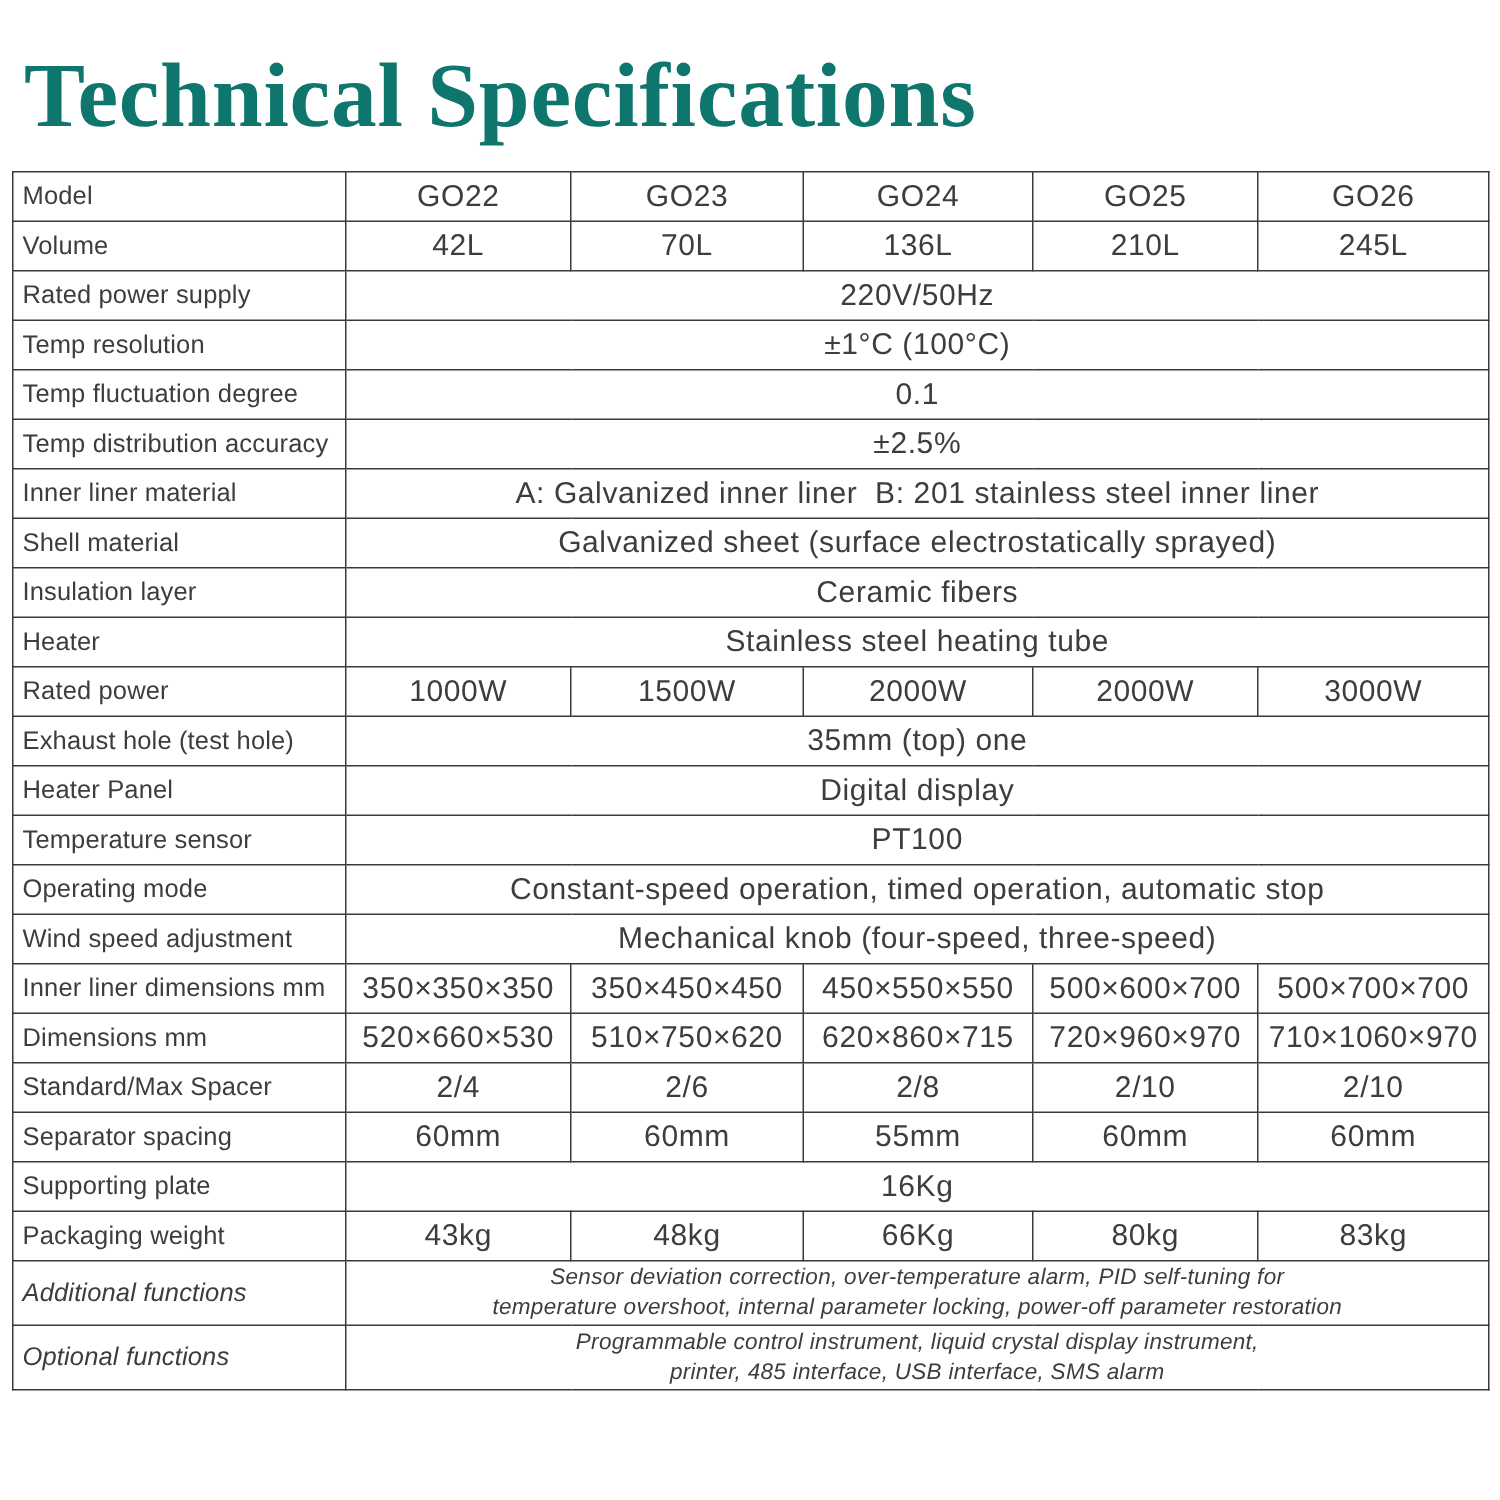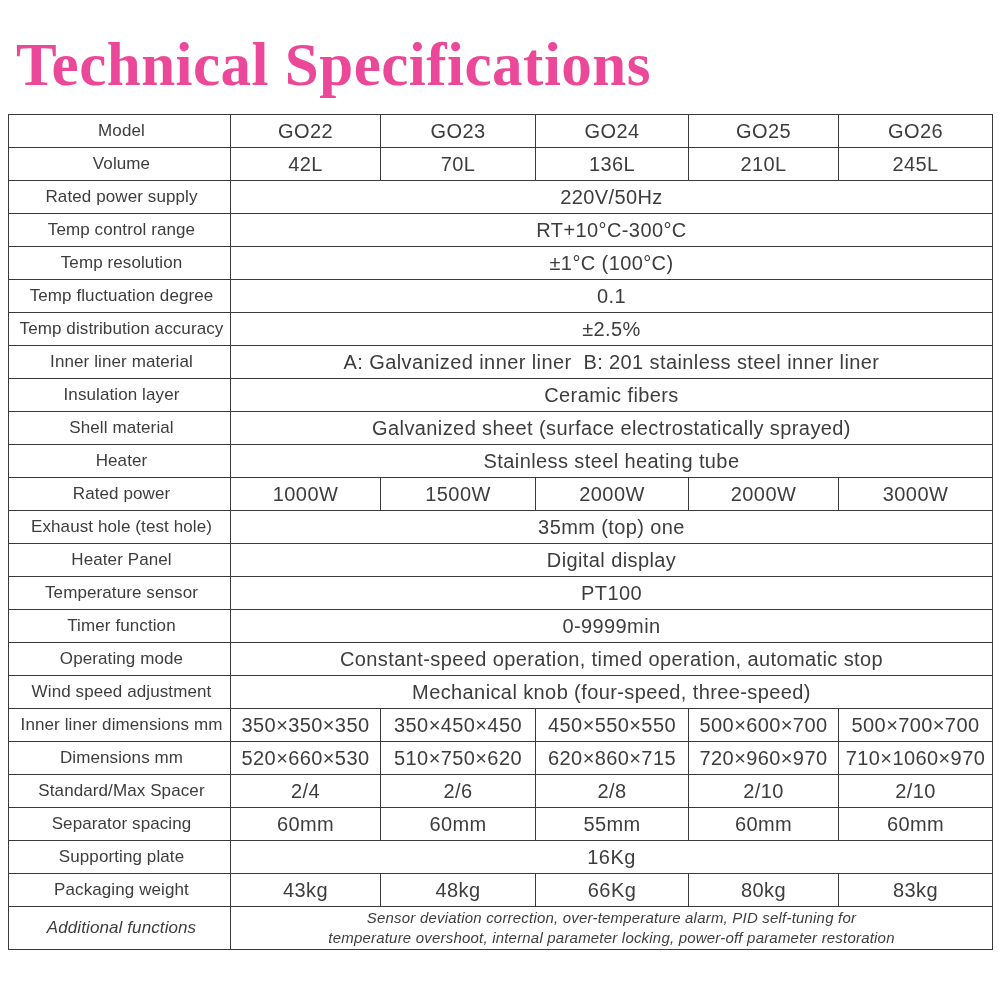--- a/index.html
+++ b/index.html
@@ -19,21 +19,21 @@
     width: 1000px;
     height: 1000px;
   }
   .title {
     margin: 34px 0 0 16px;
     font-family: "Liberation Serif", "DejaVu Serif", serif;
     font-weight: 700;
     font-size: 61px;
     line-height: 1.0;
     letter-spacing: 0.5px;
-    color: #ec4899;
+    color: #0f766e;
   }
   table.spec-table {
     border-collapse: collapse;
     table-layout: fixed;
     width: 984px;
     margin: 19px 0 0 8px;
   }
   .spec-table td {
     border: 1px solid #3a3a3a;
     overflow: hidden;
@@ -43,21 +43,21 @@
     height: 33px;
   }
   .spec-table tr.tall {
     height: 43px;
     font-style: italic;
   }
   td.label {
     font-size: 17px;
     letter-spacing: 0.1px;
     padding: 0 2px 0 6px;
-    text-align: center;
+    text-align: left;
     white-space: nowrap;
   }
   td.val {
     font-size: 20px;
     letter-spacing: 0.4px;
     text-align: center;
     padding: 0 2px;
   }
   td.val.merged {
     white-space: pre-wrap;
@@ -99,46 +99,42 @@
           <td class="val">70L</td>
           <td class="val">136L</td>
           <td class="val">210L</td>
           <td class="val">245L</td>
         </tr>
         <tr>
           <td class="label">Rated power supply</td>
           <td colspan="5" class="val merged">220V/50Hz</td>
         </tr>
         <tr>
-          <td class="label">Temp control range</td>
-          <td colspan="5" class="val merged">RT+10°C-300°C</td>
-        </tr>
-        <tr>
           <td class="label">Temp resolution</td>
           <td colspan="5" class="val merged">±1°C (100°C)</td>
         </tr>
         <tr>
           <td class="label">Temp fluctuation degree</td>
           <td colspan="5" class="val merged">0.1</td>
         </tr>
         <tr>
           <td class="label">Temp distribution accuracy</td>
           <td colspan="5" class="val merged">±2.5%</td>
         </tr>
         <tr>
           <td class="label">Inner liner material</td>
           <td colspan="5" class="val merged">A: Galvanized inner liner  B: 201 stainless steel inner liner</td>
         </tr>
         <tr>
+          <td class="label">Shell material</td>
+          <td colspan="5" class="val merged">Galvanized sheet (surface electrostatically sprayed)</td>
+        </tr>
+        <tr>
           <td class="label">Insulation layer</td>
           <td colspan="5" class="val merged">Ceramic fibers</td>
-        </tr>
-        <tr>
-          <td class="label">Shell material</td>
-          <td colspan="5" class="val merged">Galvanized sheet (surface electrostatically sprayed)</td>
         </tr>
         <tr>
           <td class="label">Heater</td>
           <td colspan="5" class="val merged">Stainless steel heating tube</td>
         </tr>
         <tr>
           <td class="label">Rated power</td>
           <td class="val">1000W</td>
           <td class="val">1500W</td>
           <td class="val">2000W</td>
@@ -151,24 +147,20 @@
         </tr>
         <tr>
           <td class="label">Heater Panel</td>
           <td colspan="5" class="val merged">Digital display</td>
         </tr>
         <tr>
           <td class="label">Temperature sensor</td>
           <td colspan="5" class="val merged">PT100</td>
         </tr>
         <tr>
-          <td class="label">Timer function</td>
-          <td colspan="5" class="val merged">0-9999min</td>
-        </tr>
-        <tr>
           <td class="label">Operating mode</td>
           <td colspan="5" class="val merged">Constant-speed operation, timed operation, automatic stop</td>
         </tr>
         <tr>
           <td class="label">Wind speed adjustment</td>
           <td colspan="5" class="val merged">Mechanical knob (four-speed, three-speed)</td>
         </tr>
         <tr>
           <td class="label">Inner liner dimensions mm</td>
           <td class="val">350×350×350</td>
@@ -210,15 +202,19 @@
           <td class="val">43kg</td>
           <td class="val">48kg</td>
           <td class="val">66Kg</td>
           <td class="val">80kg</td>
           <td class="val">83kg</td>
         </tr>
         <tr class="tall">
           <td class="label">Additional functions</td>
           <td colspan="5" class="val merged small">Sensor deviation correction, over-temperature alarm, PID self-tuning for<br>temperature overshoot, internal parameter locking, power-off parameter restoration</td>
         </tr>
+        <tr class="tall">
+          <td class="label">Optional functions</td>
+          <td colspan="5" class="val merged small">Programmable control instrument, liquid crystal display instrument,<br>printer, 485 interface, USB interface, SMS alarm</td>
+        </tr>
       </tbody>
   </table>
 </div>
 
 </body></html>

